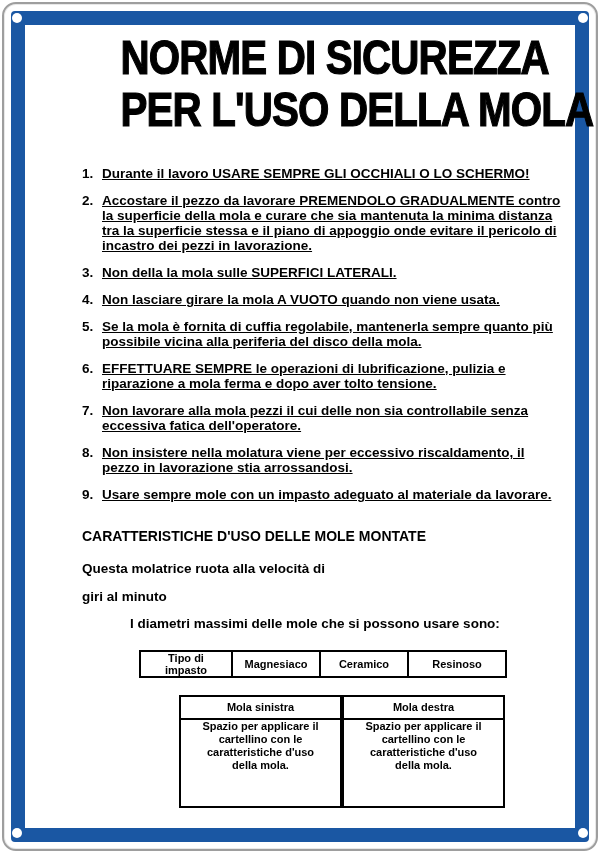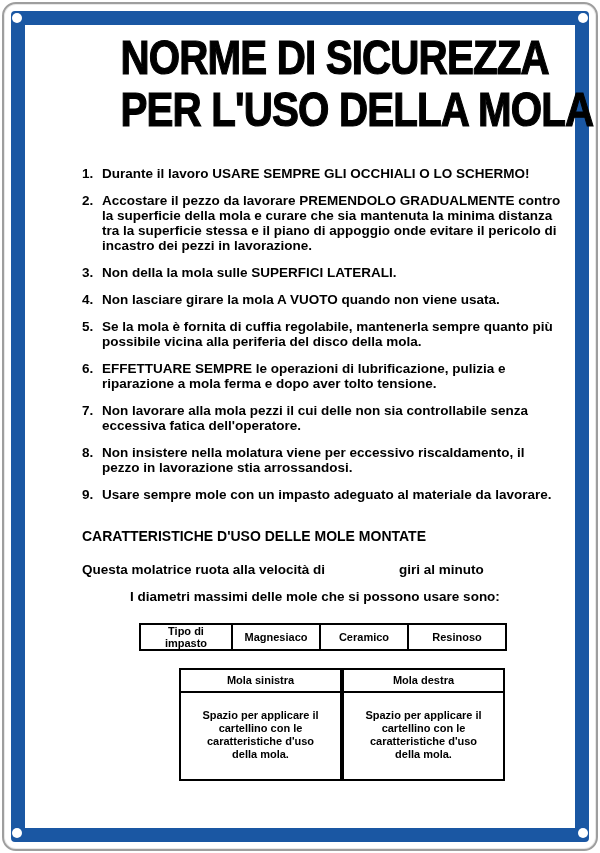--- a/index.html
+++ b/index.html
@@ -43,28 +43,29 @@
     font-size:13.5px;line-height:15px;font-weight:bold;
   }
   ol.rules li{
     display:flex;margin-bottom:12px;
   }
   ol.rules .num{
     flex:0 0 20px;
   }
   ol.rules .txt{
     flex:1;
+    text-decoration:underline;
   }
   h2.section-heading{
     margin:26px 0 0 0;text-align:left;
     font-size:14px;line-height:16px;font-weight:bold;
   }
   .speed-line{
     margin-top:17px;display:flex;align-items:baseline;
-    font-size:13.5px;line-height:15px;font-weight:bold;
+    font-size:13.5px;line-height:15px;font-weight:bold;flex-direction:column;
   }
   .speed-blank{
     display:inline-block;min-width:74px;height:13px;
   }
   .diameters-line{
     margin-top:12px;font-size:13.5px;line-height:15px;font-weight:bold;padding-left:48px;
   }
   .centercol{
     width:366px;margin:19px auto 0 auto;
   }
@@ -85,21 +86,21 @@
   }
   .mola-box{
     width:163px;height:113px;border:2px solid #000;box-sizing:border-box;
     background:#fff;
   }
   .mola-box .box-h{
     height:21px;line-height:21px;border-bottom:2px solid #000;
     text-align:center;font-size:11px;font-weight:bold;
   }
   .mola-box .box-b{
-    padding-top:16px;text-align:center;
+    padding-top:0;text-align:center;
     font-size:11px;line-height:13px;font-weight:bold;
     white-space:pre-line;
   }
 </style>
 </head>
 <body>
 
 <div class="sign">
   <div class="frame"></div>
   <div class="hole tl"></div>

